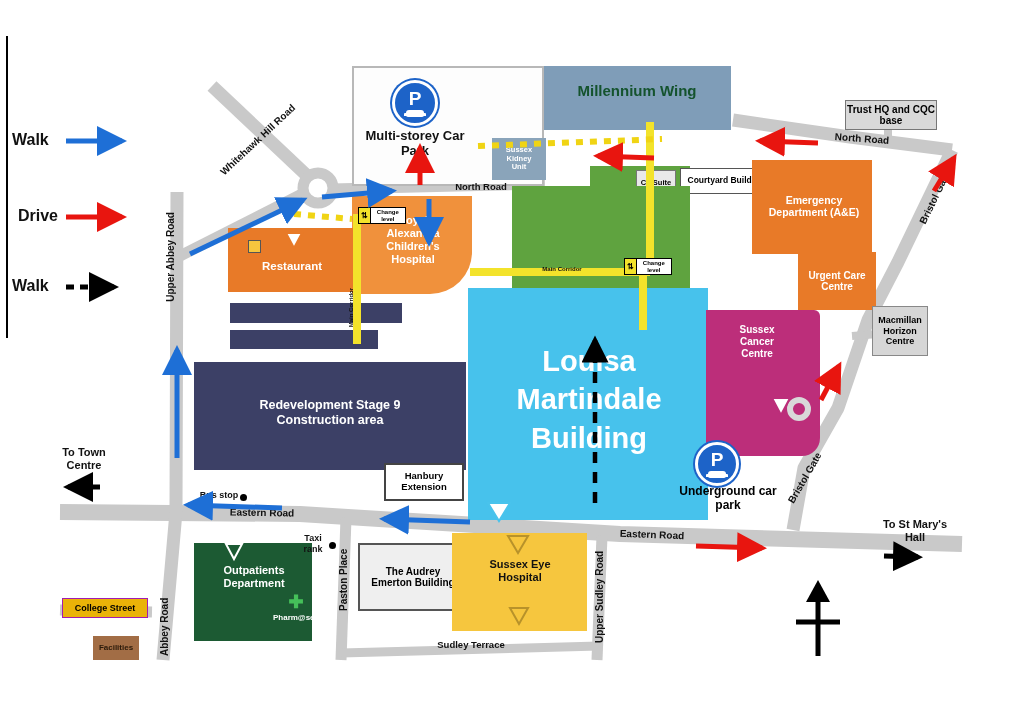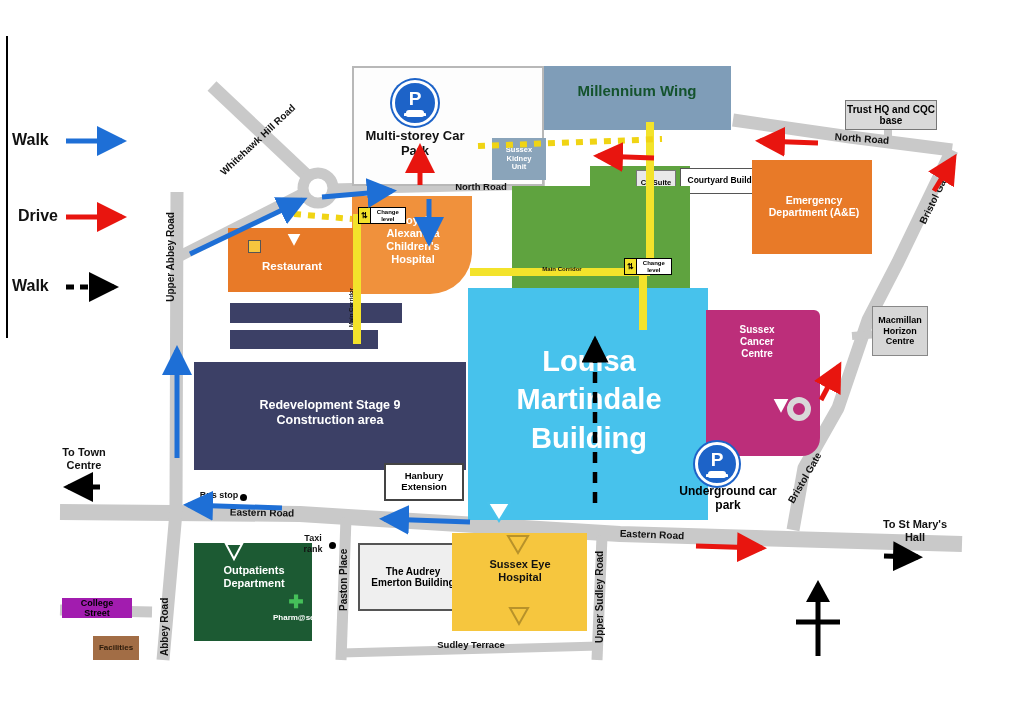--- a/index.html
+++ b/index.html
@@ -59,20 +59,23 @@
     </div>
   <div class="bld" style="left:590px;top:166px;width:100px;height:24px;background:#5fa33f"></div>
   <div class="bld" style="left:636px;top:170px;width:40px;height:26px;background:#e9e9e9;border:1px solid #777;font-size:7.5px">
       <span>CT Suite</span>
     </div>
   <div class="bld" style="left:680px;top:168px;width:92px;height:26px;background:#fff;border:1px solid #555;font-size:8.5px">
       <span>Courtyard Building</span>
     </div>
   <div class="bld" style="left:512px;top:186px;width:178px;height:104px;background:#5fa33f"></div>
   <div class="bld" style="left:752px;top:160px;width:120px;height:94px;background:#e87a28"></div>
+  <div class="bld" style="left:798px;top:252px;width:78px;height:58px;background:#e87a28;color:#fff;font-size:10px;padding:0 9px">
+      <span>Urgent Care Centre</span>
+    </div>
   <div class="bld" style="left:352px;top:196px;width:120px;height:98px;background:#f0913c;border-radius:0 0 42px 0"></div>
   <div class="bld" style="left:228px;top:228px;width:126px;height:64px;background:#e87a28"></div>
   <div class="bld" style="left:468px;top:288px;width:240px;height:232px;background:#47c2ec"></div>
   <div class="bld" style="left:706px;top:310px;width:114px;height:146px;background:#bc2e7a;border-radius:0 6px 18px 4px"></div>
   <div class="bld" style="left:872px;top:306px;width:56px;height:50px;background:#d6d6d6;border:1px solid #888;font-size:9px">
       <span>Macmillan Horizon Centre</span>
     </div>
   <div class="bld" style="left:230px;top:303px;width:172px;height:20px;background:#3c4066"></div>
   <div class="bld" style="left:230px;top:330px;width:148px;height:19px;background:#3c4066"></div>
   <div class="bld" style="left:194px;top:362px;width:272px;height:108px;background:#3c4066"></div>
@@ -80,21 +83,21 @@
       <span>Hanbury Extension</span>
     </div>
   <div class="bld" style="left:194px;top:543px;width:118px;height:98px;background:#1c5a33"></div>
   <div class="bld" style="left:358px;top:543px;width:110px;height:68px;background:#efefef;border:2px solid #555;font-size:10px;padding:16px 6px">
       <span>The Audrey Emerton Building</span>
     </div>
   <div class="bld" style="left:452px;top:533px;width:135px;height:98px;background:#f6c63e"></div>
   <div class="bld" style="left:93px;top:636px;width:46px;height:24px;background:#a26d45;font-size:8px;color:#2b1a0a">
       <span>Facilities</span>
     </div>
-  <div class="bld" style="left:62px;top:598px;width:70px;height:20px;background:#a21caf;border:7px solid #a21caf;font-size:9px;z-index:4">
+  <div class="bld" style="left:62px;top:598px;width:86px;height:20px;background:#eab308;border:1px solid #a21caf;font-size:9px;z-index:4">
       <span>College Street</span>
     </div>
 
   <svg class="layer z3" width="1024" height="721">
     <g stroke="#f3e32b" fill="none">
       <line x1="357" y1="214" x2="357" y2="344" stroke-width="8"></line>
       <line x1="470" y1="272" x2="650" y2="272" stroke-width="8"></line>
       <line x1="650" y1="122" x2="650" y2="268" stroke-width="8"></line>
       <line x1="643" y1="272" x2="643" y2="330" stroke-width="8"></line>
     </g>

